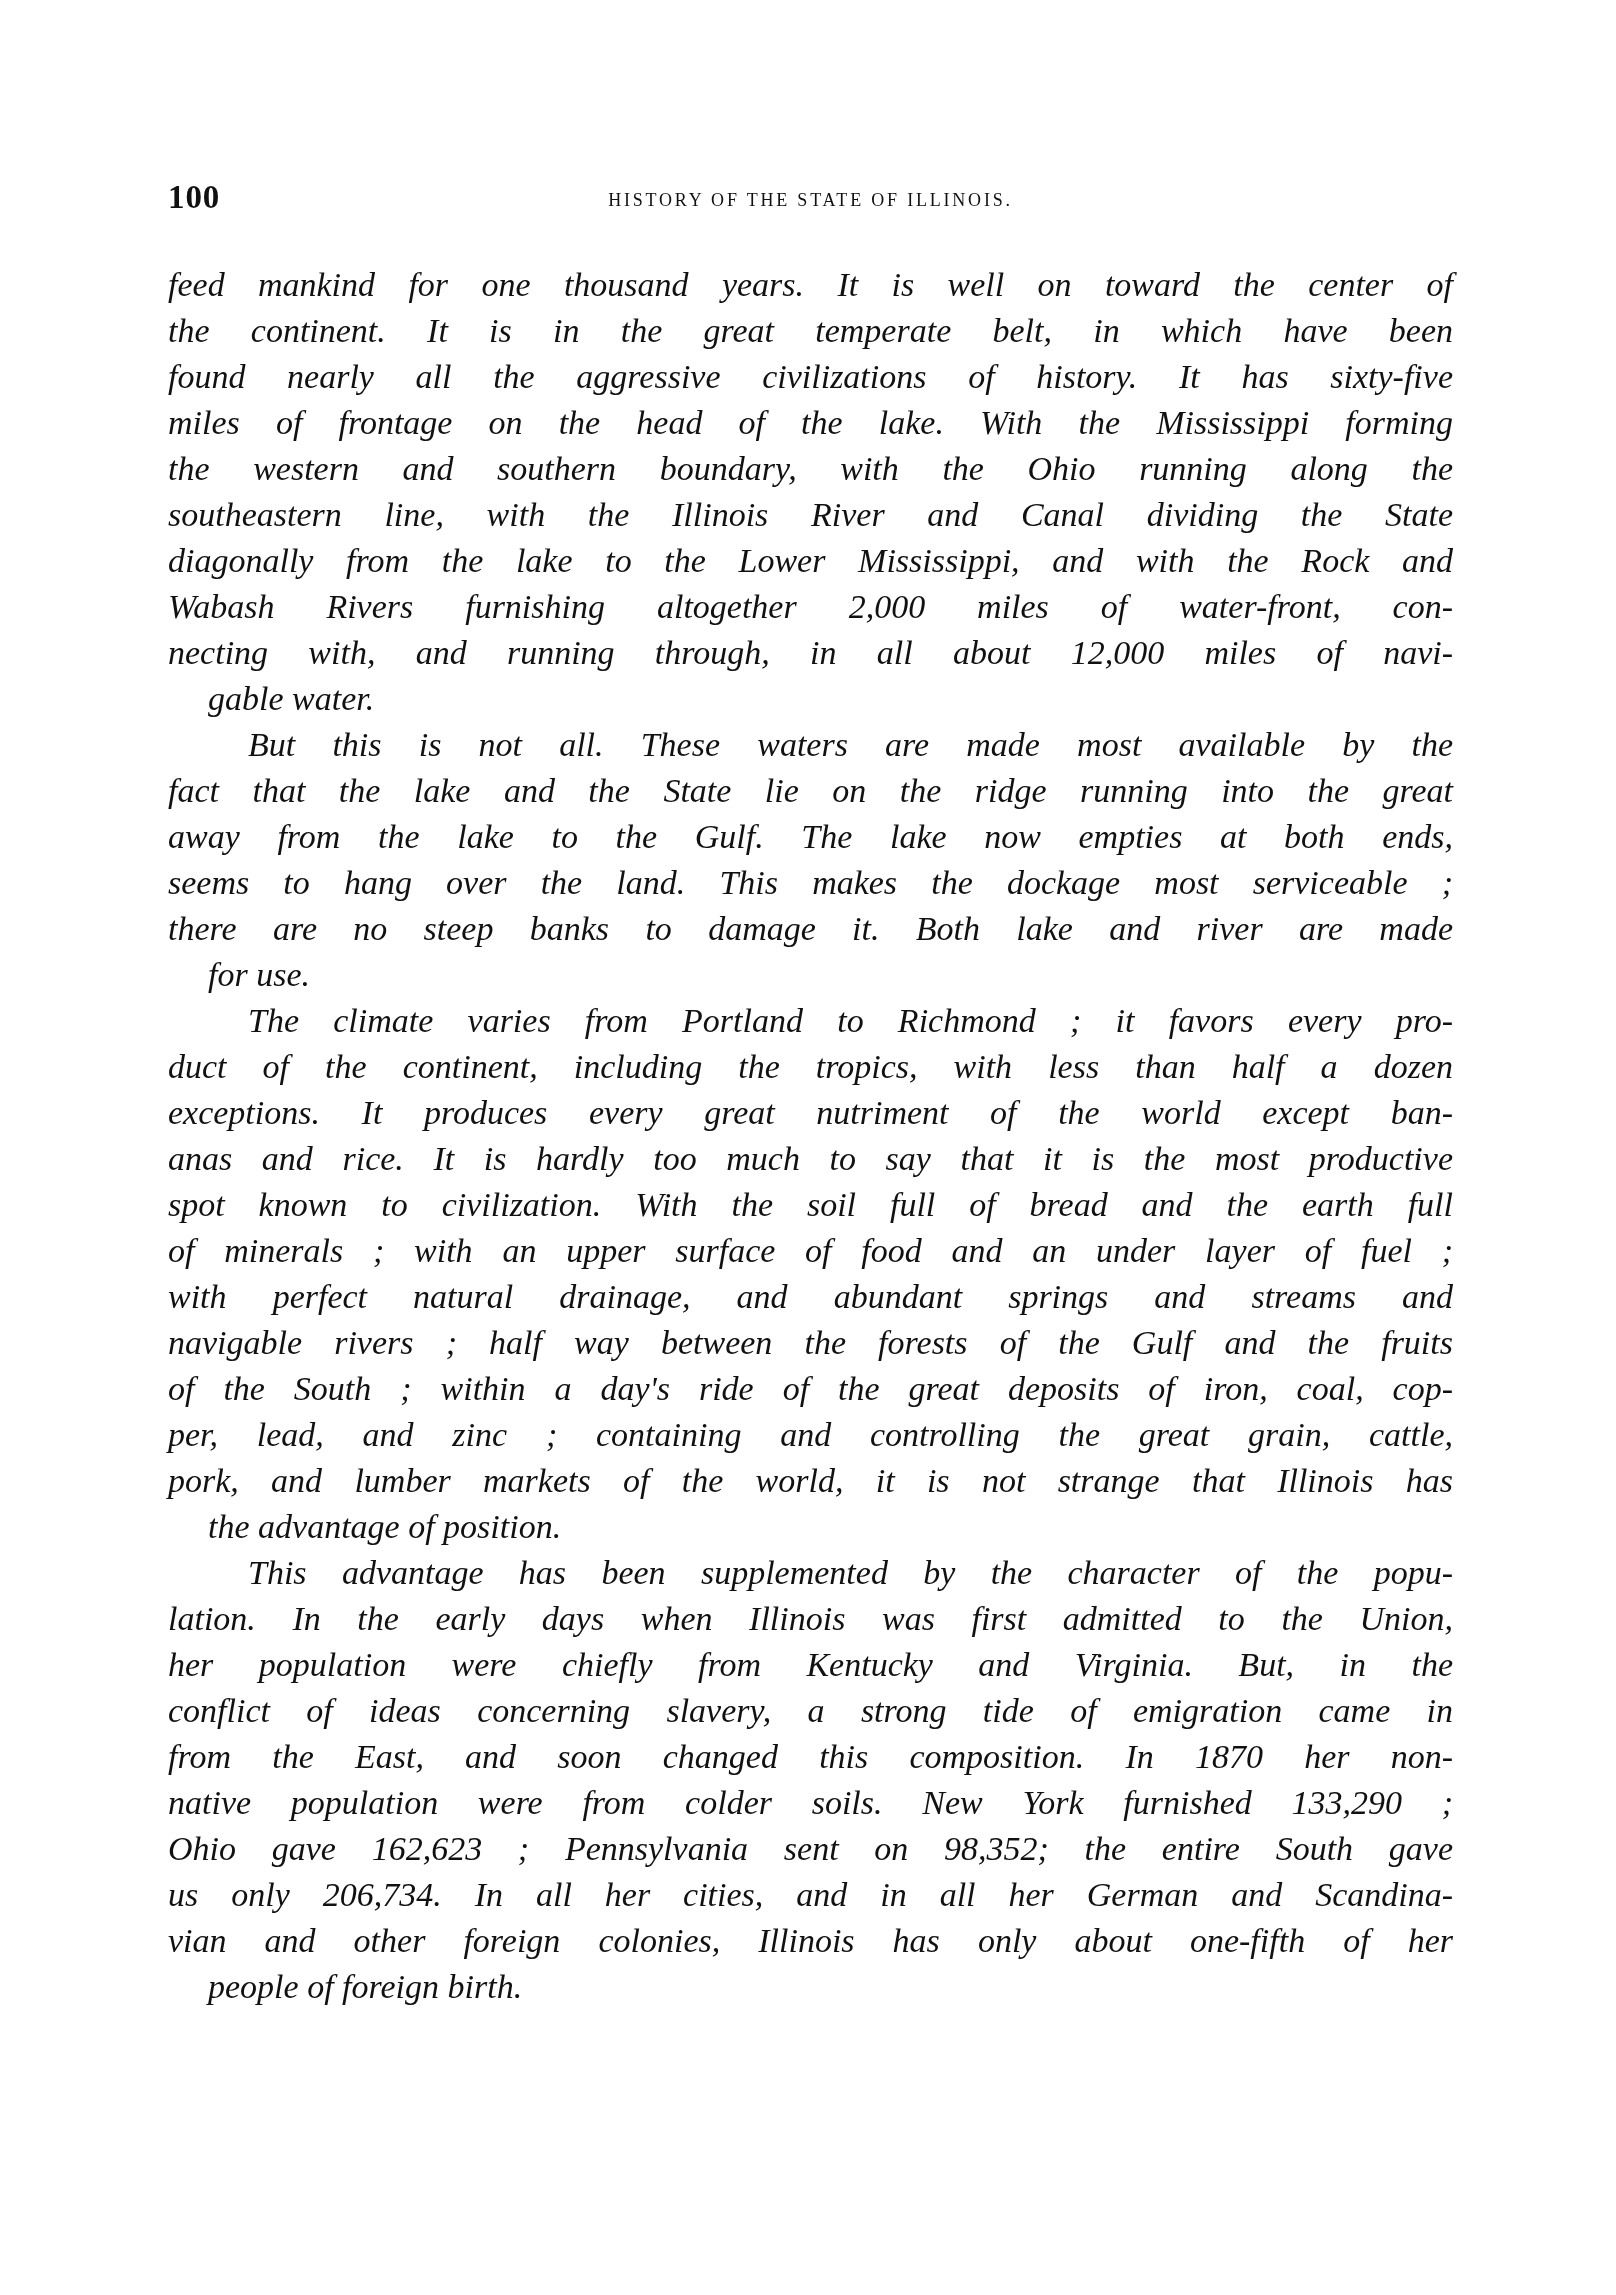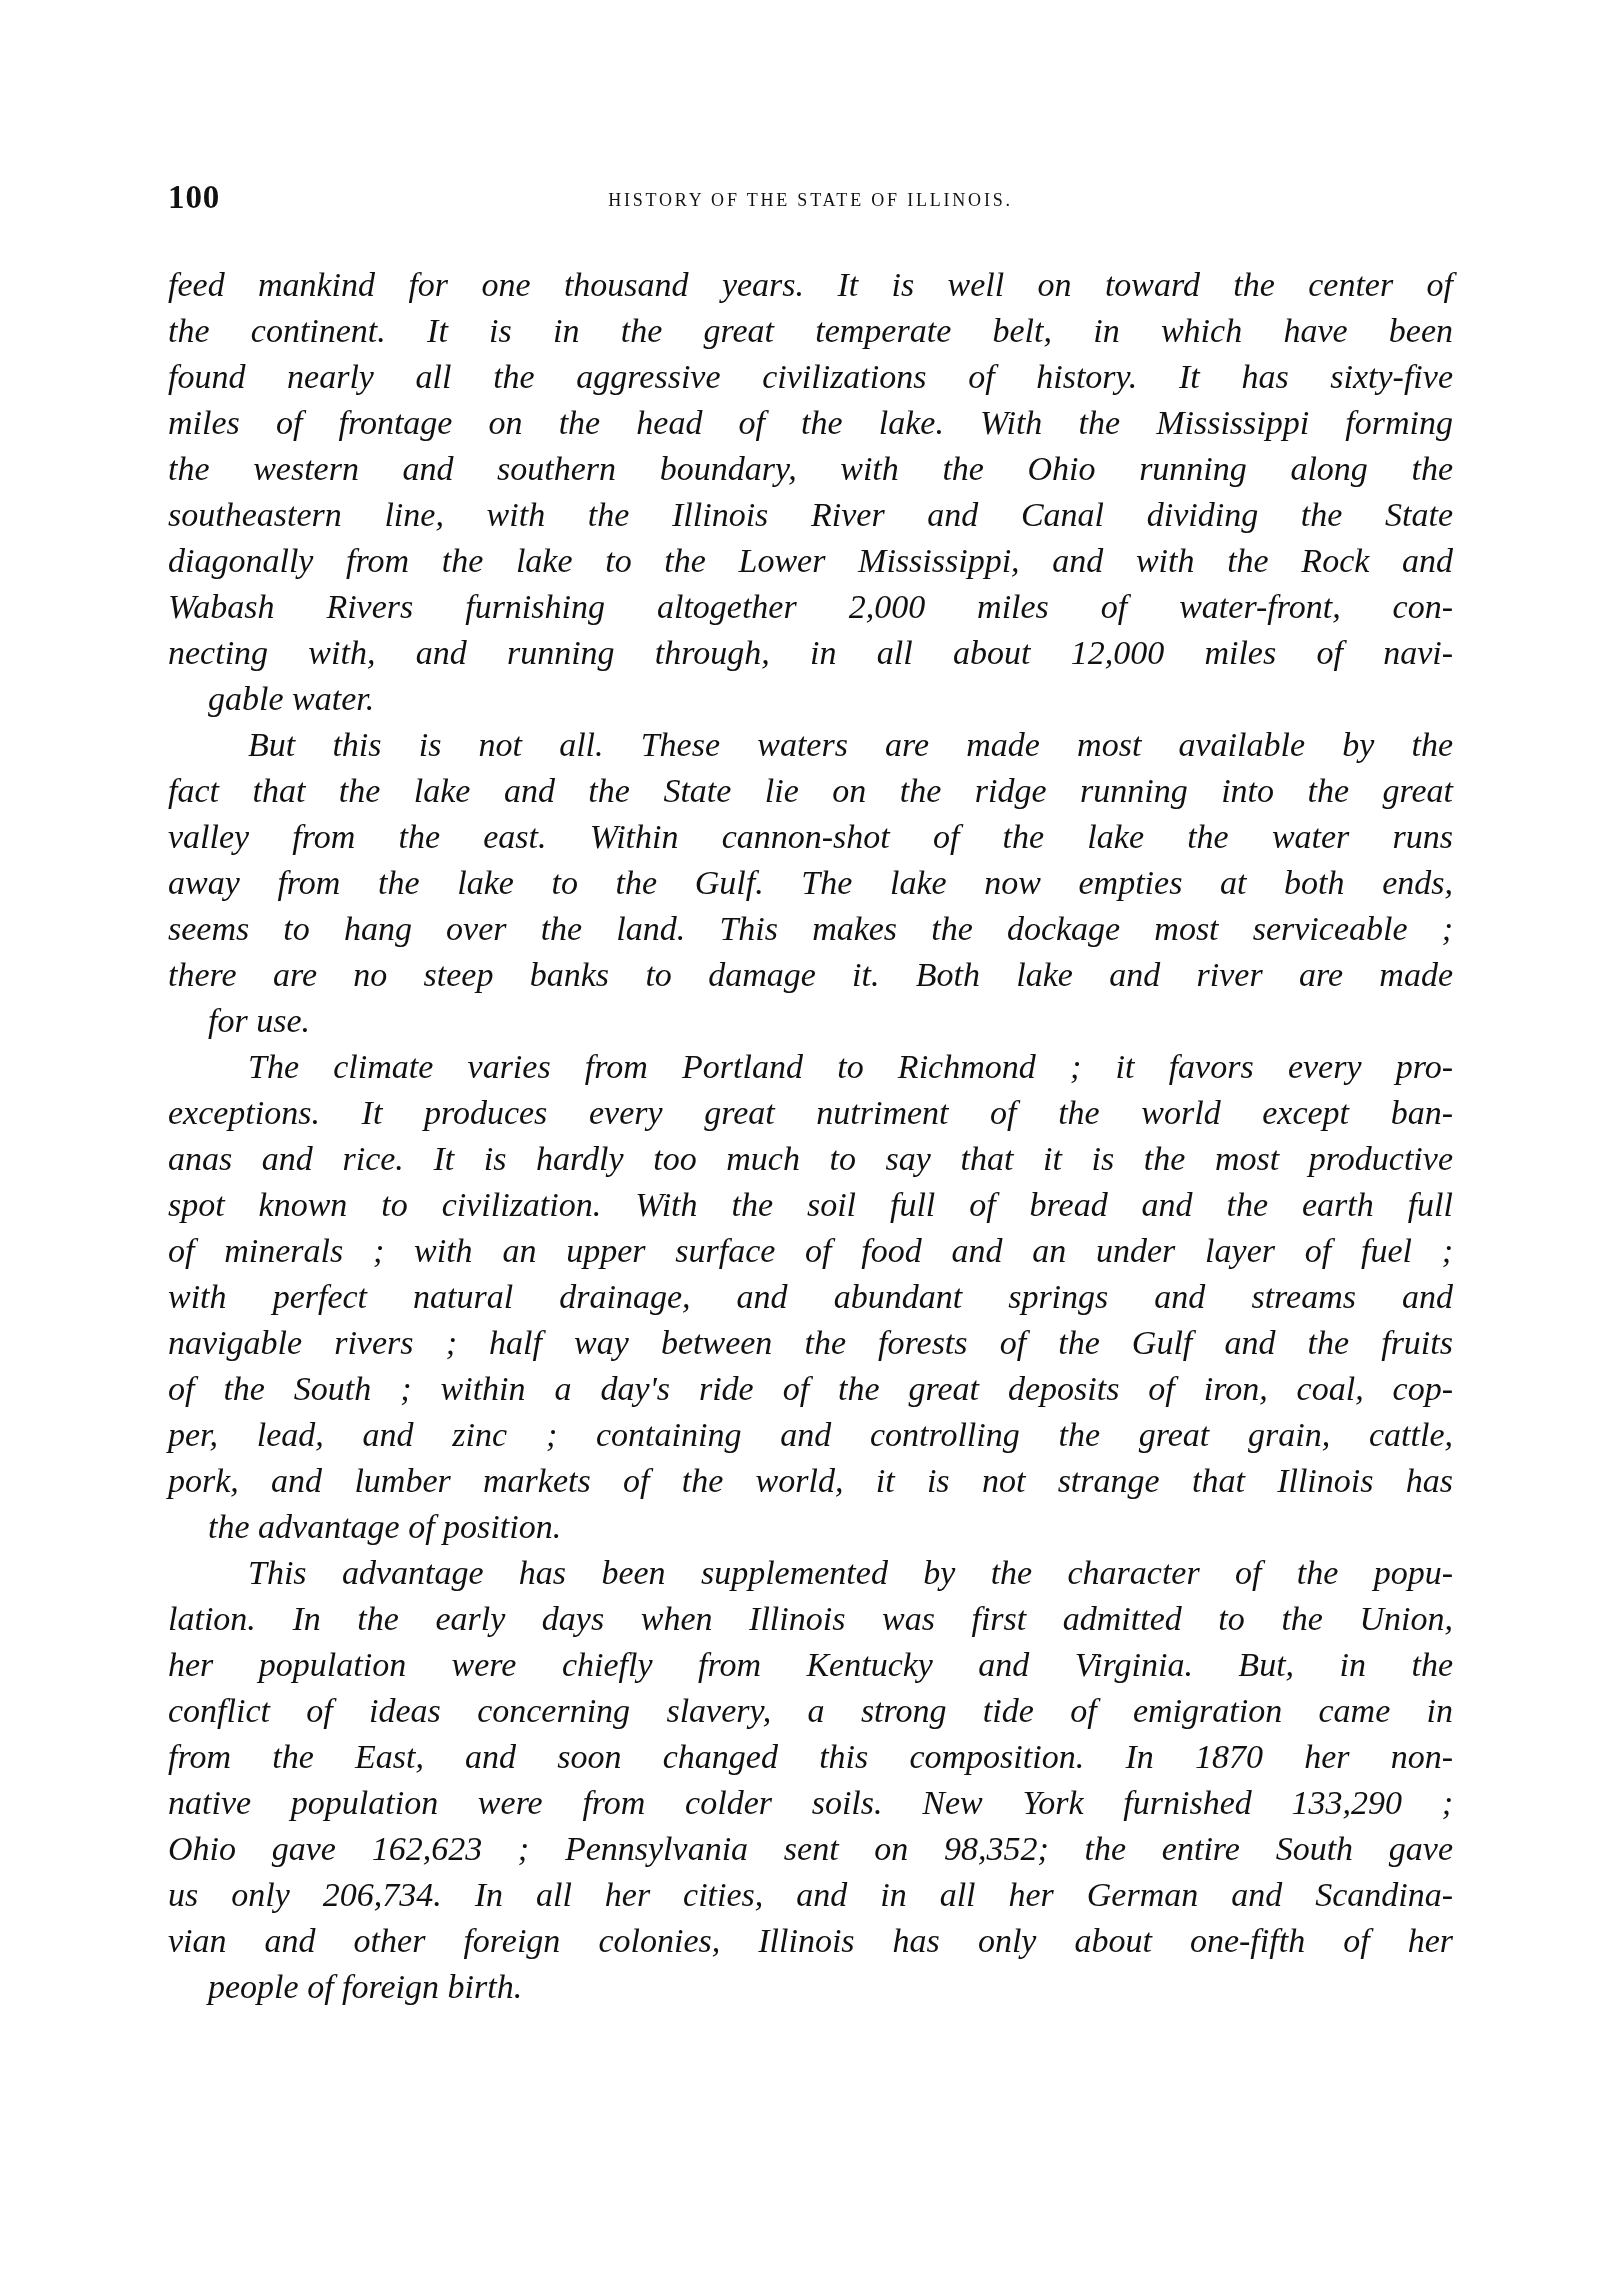--- a/index.html
+++ b/index.html
@@ -113,29 +113,29 @@
       <span class="line"><span class="line-inner">southeastern line, with the Illinois River and Canal dividing the State</span></span>
       <span class="line"><span class="line-inner">diagonally from the lake to the Lower Mississippi, and with the Rock and</span></span>
       <span class="line"><span class="line-inner">Wabash Rivers furnishing altogether 2,000 miles of water-front, con-</span></span>
       <span class="line"><span class="line-inner">necting with, and running through, in all about 12,000 miles of navi-</span></span>
       <span class="line last"><span class="line-inner">gable water.</span></span>
     </div>
 
     <div class="para">
       <span class="line first-indent"><span class="line-inner">But this is not all.  These waters are made most available by the</span></span>
       <span class="line"><span class="line-inner">fact that the lake and the State lie on the ridge running into the great</span></span>
-      <span class="line"><span class="line-inner">valley from the east.  Within cannon-shot of the lake the water runs</span></span>
       <span class="line"><span class="line-inner">away from the lake to the Gulf.  The lake now empties at both ends,</span></span>
       <span class="line"><span class="line-inner">seems to hang over the land.  This makes the dockage most serviceable ;</span></span>
       <span class="line"><span class="line-inner">there are no steep banks to damage it.  Both lake and river are made</span></span>
       <span class="line last"><span class="line-inner">for use.</span></span>
     </div>
 
     <div class="para">
       <span class="line first-indent"><span class="line-inner">The climate varies from Portland to Richmond ; it favors every pro-</span></span>
+      <span class="line"><span class="line-inner">duct of the continent, including the tropics, with less than half a dozen</span></span>
       <span class="line"><span class="line-inner">exceptions.  It produces every great nutriment of the world except ban-</span></span>
       <span class="line"><span class="line-inner">anas and rice.  It is hardly too much to say that it is the most productive</span></span>
       <span class="line"><span class="line-inner">spot known to civilization.  With the soil full of bread and the earth full</span></span>
       <span class="line"><span class="line-inner">of minerals ; with an upper surface of food and an under layer of fuel ;</span></span>
       <span class="line"><span class="line-inner">with perfect natural drainage, and abundant springs and streams and</span></span>
       <span class="line"><span class="line-inner">navigable rivers ; half way between the forests of the Gulf and the fruits</span></span>
       <span class="line"><span class="line-inner">of the South ; within a day's ride of the great deposits of iron, coal, cop-</span></span>
       <span class="line"><span class="line-inner">per, lead, and zinc ;  containing and controlling the great grain, cattle,</span></span>
       <span class="line"><span class="line-inner">pork, and lumber markets of the world, it is not strange that Illinois has</span></span>
       <span class="line last"><span class="line-inner">the advantage of position.</span></span>

